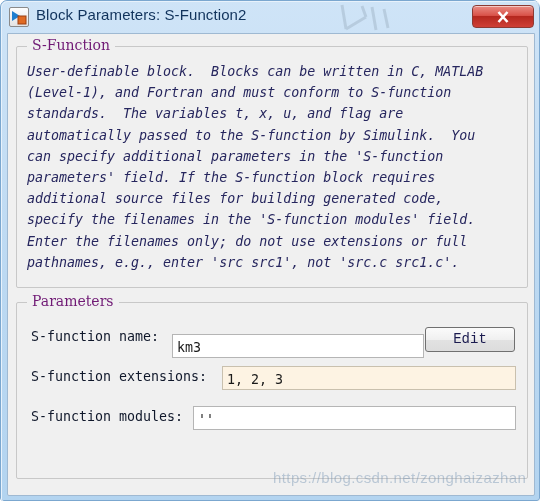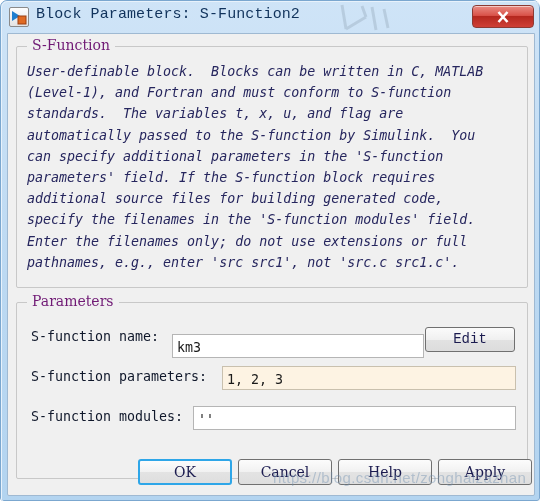--- a/index.html
+++ b/index.html
@@ -50,21 +50,21 @@
     background: linear-gradient(180deg, #fdfdfd 0%, #e3e3e3 100%);
     border: 1px solid #8a8a8a;
     border-radius: 2px;
     box-sizing: border-box;
   }
   #title-text {
     position: absolute;
     left: 34px; top: 4px;
     font-size: 15px;
     color: #11335c;
-    font-family: Liberation Mono, monospace;
+    font-family: Liberation Sans, sans-serif;
     letter-spacing: 0.1px;
     white-space: nowrap;
   }
   
   #title-artifact {
     position: absolute;
     left: 330px; top: 1px;
     width: 70px; height: 30px;
     opacity: 0.22;
     pointer-events: none;
@@ -272,34 +272,28 @@
     <div id="parameters-group" class="groupbox">
       <div class="group-label">Parameters</div>
 
       <div class="field-row" style="top:23px;">
         <div class="field-label">S-function name:</div>
         <input class="field-input" type="text" style="left: 155px; top: 0px; width: 252px; margin-top: 8px;" value="km3">
         <div id="edit-button">Edit</div>
       </div>
 
       <div class="field-row" style="top:63px;">
-        <div class="field-label">S-function parameters:</div>
+        <div class="field-label">S-function extensions:</div>
         <input class="field-input edited" type="text" style="left: 205px; top: 0px; width: 294px;" value="1, 2, 3">
       </div>
 
       <div class="field-row" style="top:103px;">
         <div class="field-label">S-function modules:</div>
         <input class="field-input" type="text" style="left: 176px; top: 0px; width: 323px;" value="''">
       </div>
     </div>
   </div>
 
-  <div id="buttonbar">
-    <div id="btn-ok" class="dlg-button default">OK</div>
-    <div id="btn-cancel" class="dlg-button">Cancel</div>
-    <div id="btn-help" class="dlg-button">Help</div>
-    <div id="btn-apply" class="dlg-button">Apply</div>
-  </div>
 
   <div id="watermark">https://blog.csdn.net/zonghaizazhan</div>
 
   <div id="frame-inner"></div>
 </div>
 
 </body></html>

